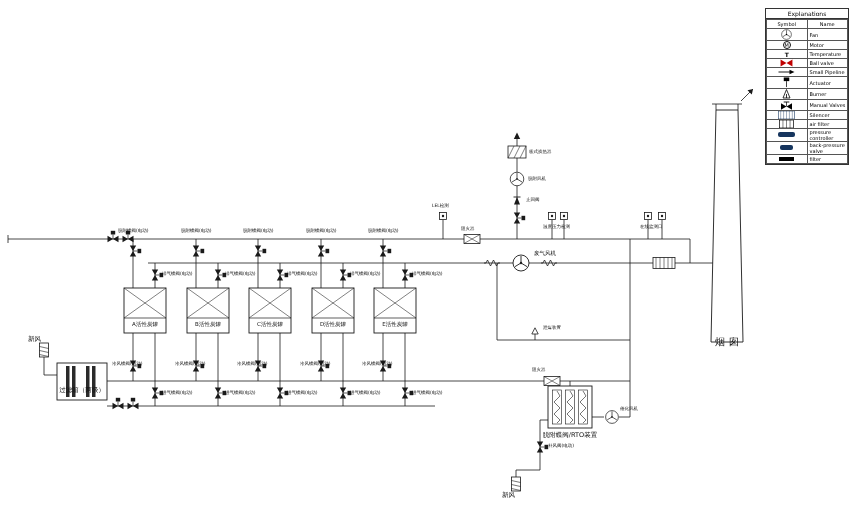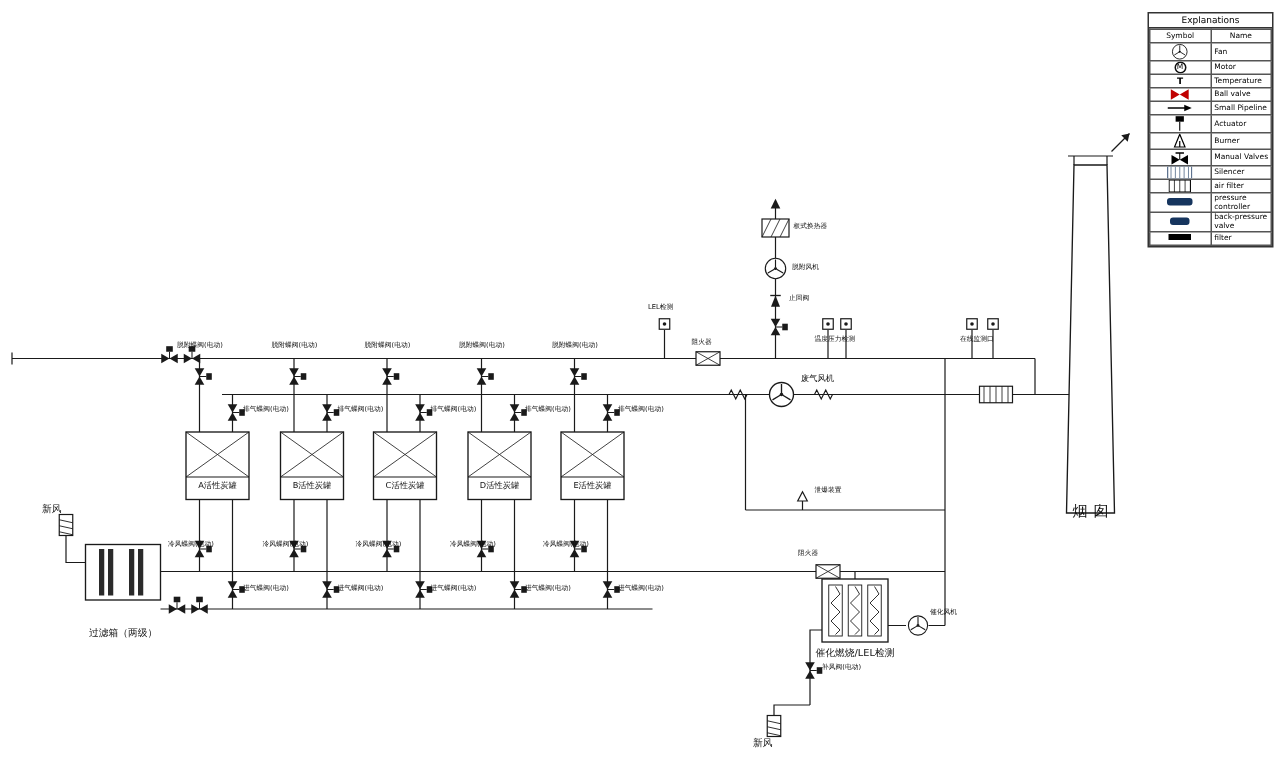--- a/index.html
+++ b/index.html
@@ -300,24 +300,24 @@
           <use href="#g-louver"></use>
         </g>
       <g transform="translate(44,350)">
           <use href="#g-louver"></use>
         </g>
     </g>
   </svg>
 
   <div id="labels">
     <div class="lbl f6" style="left:28px;top:336px">新风</div>
-    <div class="lbl f6 ctr" style="left:82px;top:419px">过滤箱（两级）</div>
+    <div class="lbl f6 ctr" style="left:82px;top:387px">过滤箱（两级）</div>
     <div class="lbl f10 ctr" style="left:729px;top:336px;letter-spacing:4px">烟囱</div>
     <div class="lbl f5" style="left:534px;top:250px">废气风机</div>
-    <div class="lbl f6 ctr" style="left:570px;top:432px">催化燃烧/LEL检测</div>
+    <div class="lbl f6 ctr" style="left:570px;top:432px">脱附蝶阀/RTO装置</div>
     <div class="lbl f4" style="left:620px;top:406px">催化风机</div>
     <div class="lbl f4" style="left:528px;top:176px">脱附风机</div>
     <div class="lbl f4" style="left:529px;top:149px">板式换热器</div>
     <div class="lbl f4" style="left:526px;top:197px">止回阀</div>
     <div class="lbl f4" style="left:461px;top:226px">阻火器</div>
     <div class="lbl f4" style="left:532px;top:367px">阻火器</div>
     <div class="lbl f4" style="left:543px;top:325px">泄爆装置</div>
     <div class="lbl f4" style="left:548px;top:443px">补风阀(电动)</div>
     <div class="lbl f6" style="left:502px;top:492px">新风</div>
     <div class="lbl f4" style="left:432px;top:203px">LEL检测</div>

